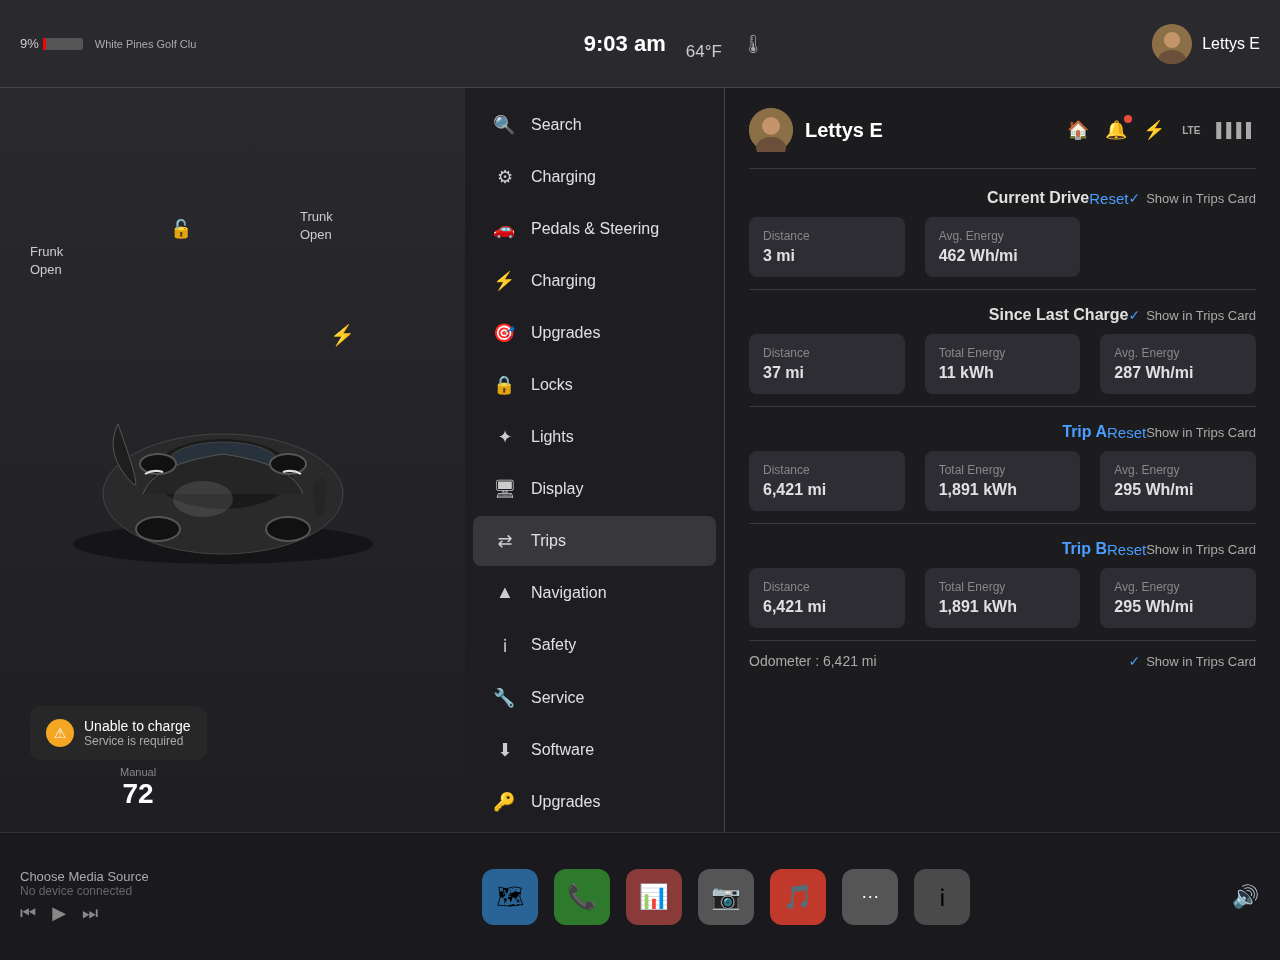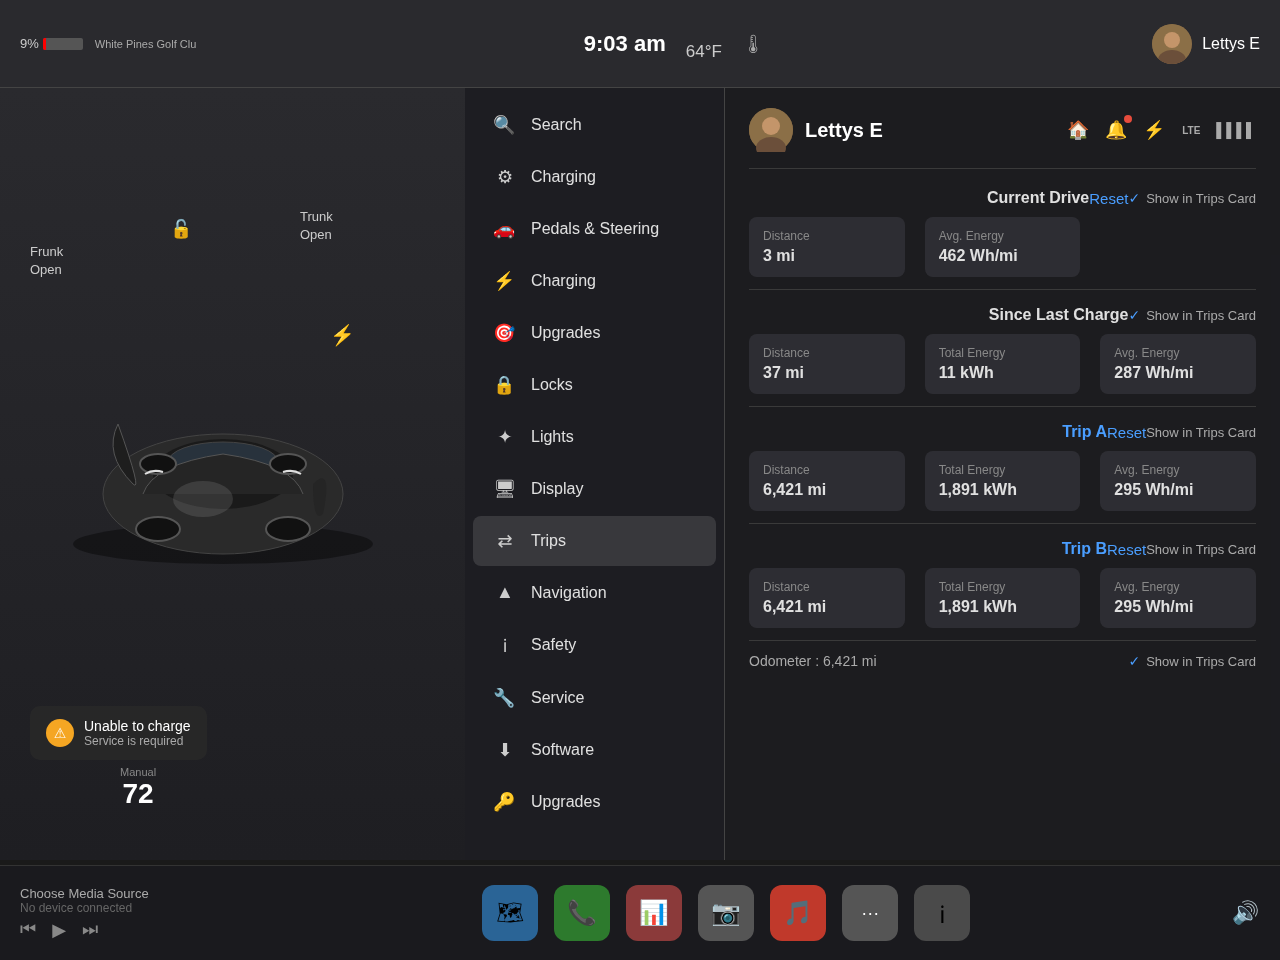--- a/index.html
+++ b/index.html
@@ -358,21 +358,21 @@
       font-size: 14px;
       color: #aaa;
     }
 
     
     .taskbar {
       position: absolute;
       bottom: 0;
       left: 0;
       right: 0;
-      height: 95px;
+      height: 128px;
       background: #1a1a1e;
       border-top: 1px solid #333;
       display: flex;
       align-items: center;
       padding: 0 20px;
       gap: 20px;
     }
     .taskbar-left {
       display: flex;
       flex-direction: column;

